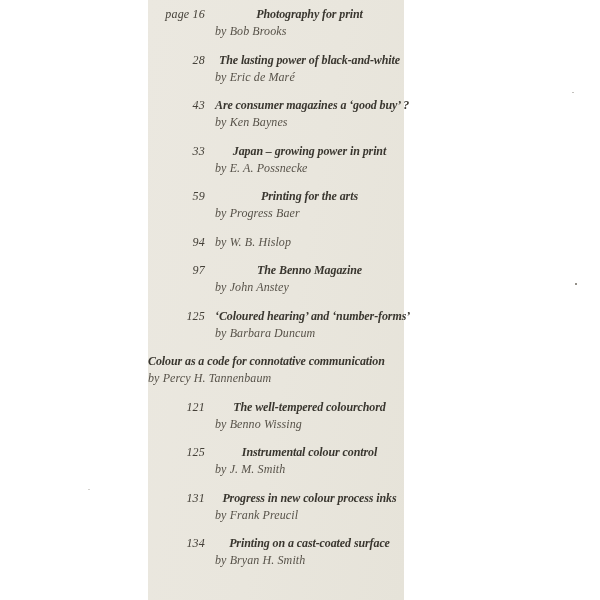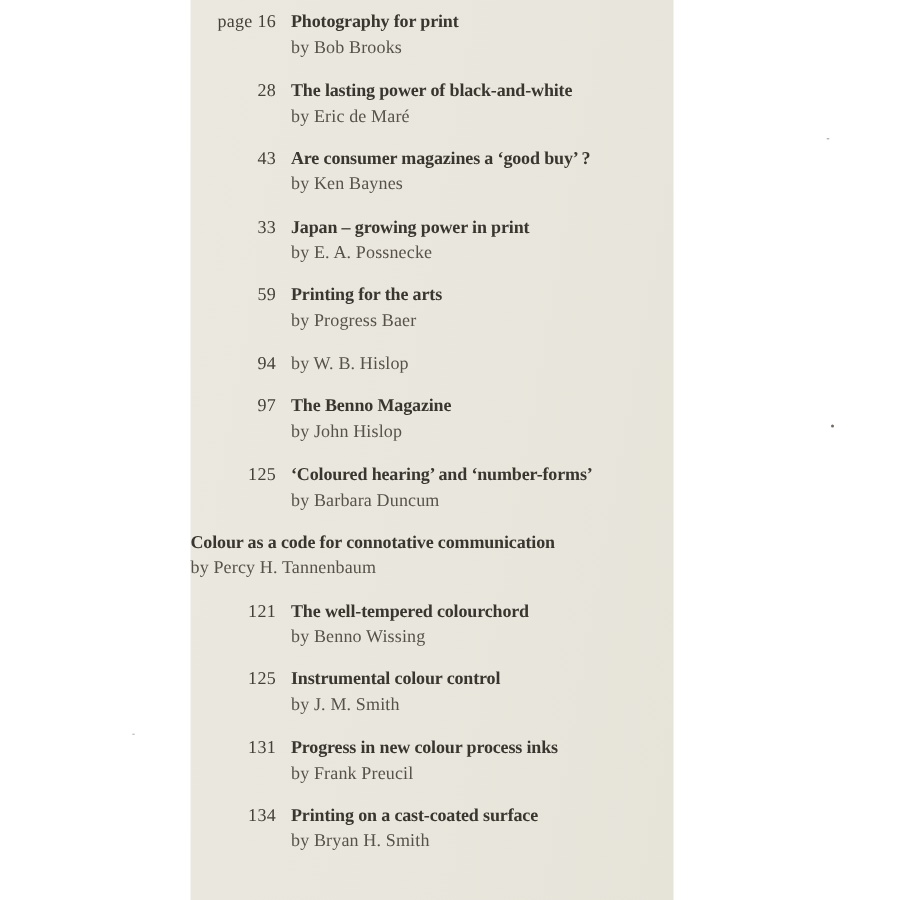--- a/index.html
+++ b/index.html
@@ -9,25 +9,26 @@
   body {
     width: 600px;
     height: 600px;
     background: #ffffff;
     overflow: hidden;
     font-family: "Liberation Serif", "DejaVu Serif", serif;
     position: relative;
   }
   .book-page {
     position: absolute;
-    left: 127px;
+    left: 148px;
     top: 0;
-    width: 322px;
+    width: 256px;
     height: 600px;
     background: linear-gradient(100deg, #ebe8e0 0%, #e9e6dd 55%, #e6e3d9 100%);
+    font-style: italic;
   }
   .toc {
     padding-top: 6px;
   }
   .entry {
     display: grid;
     grid-template-columns: 57px 1fr;
     column-gap: 10px;
     margin-bottom: 11.5px;
   }
@@ -42,20 +43,21 @@
   .text-col {
     min-width: 0;
   }
   .title {
     font-weight: 700;
     font-size: 12px;
     line-height: 17px;
     color: #39362f;
     letter-spacing: -0.1px;
     white-space: nowrap;
+    text-align: center;
   }
   .author {
     font-weight: 400;
     font-size: 12px;
     line-height: 17px;
     color: #575249;
     letter-spacing: 0.1px;
     white-space: nowrap;
   }
   .speck {
@@ -116,21 +118,21 @@
     <div class="num">94</div>
     <div class="text-col">
       <div class="author">by W. B. Hislop</div>
     </div>
   </div>
 
   <div class="entry">
     <div class="num">97</div>
     <div class="text-col">
       <div class="title">The Benno Magazine</div>
-      <div class="author">by John Hislop</div>
+      <div class="author">by John Anstey</div>
     </div>
   </div>
 
   <div class="entry">
     <div class="num">125</div>
     <div class="text-col">
       <div class="title">‘Coloured hearing’ and ‘number-forms’</div>
       <div class="author">by Barbara Duncum</div>
     </div>
   </div>

